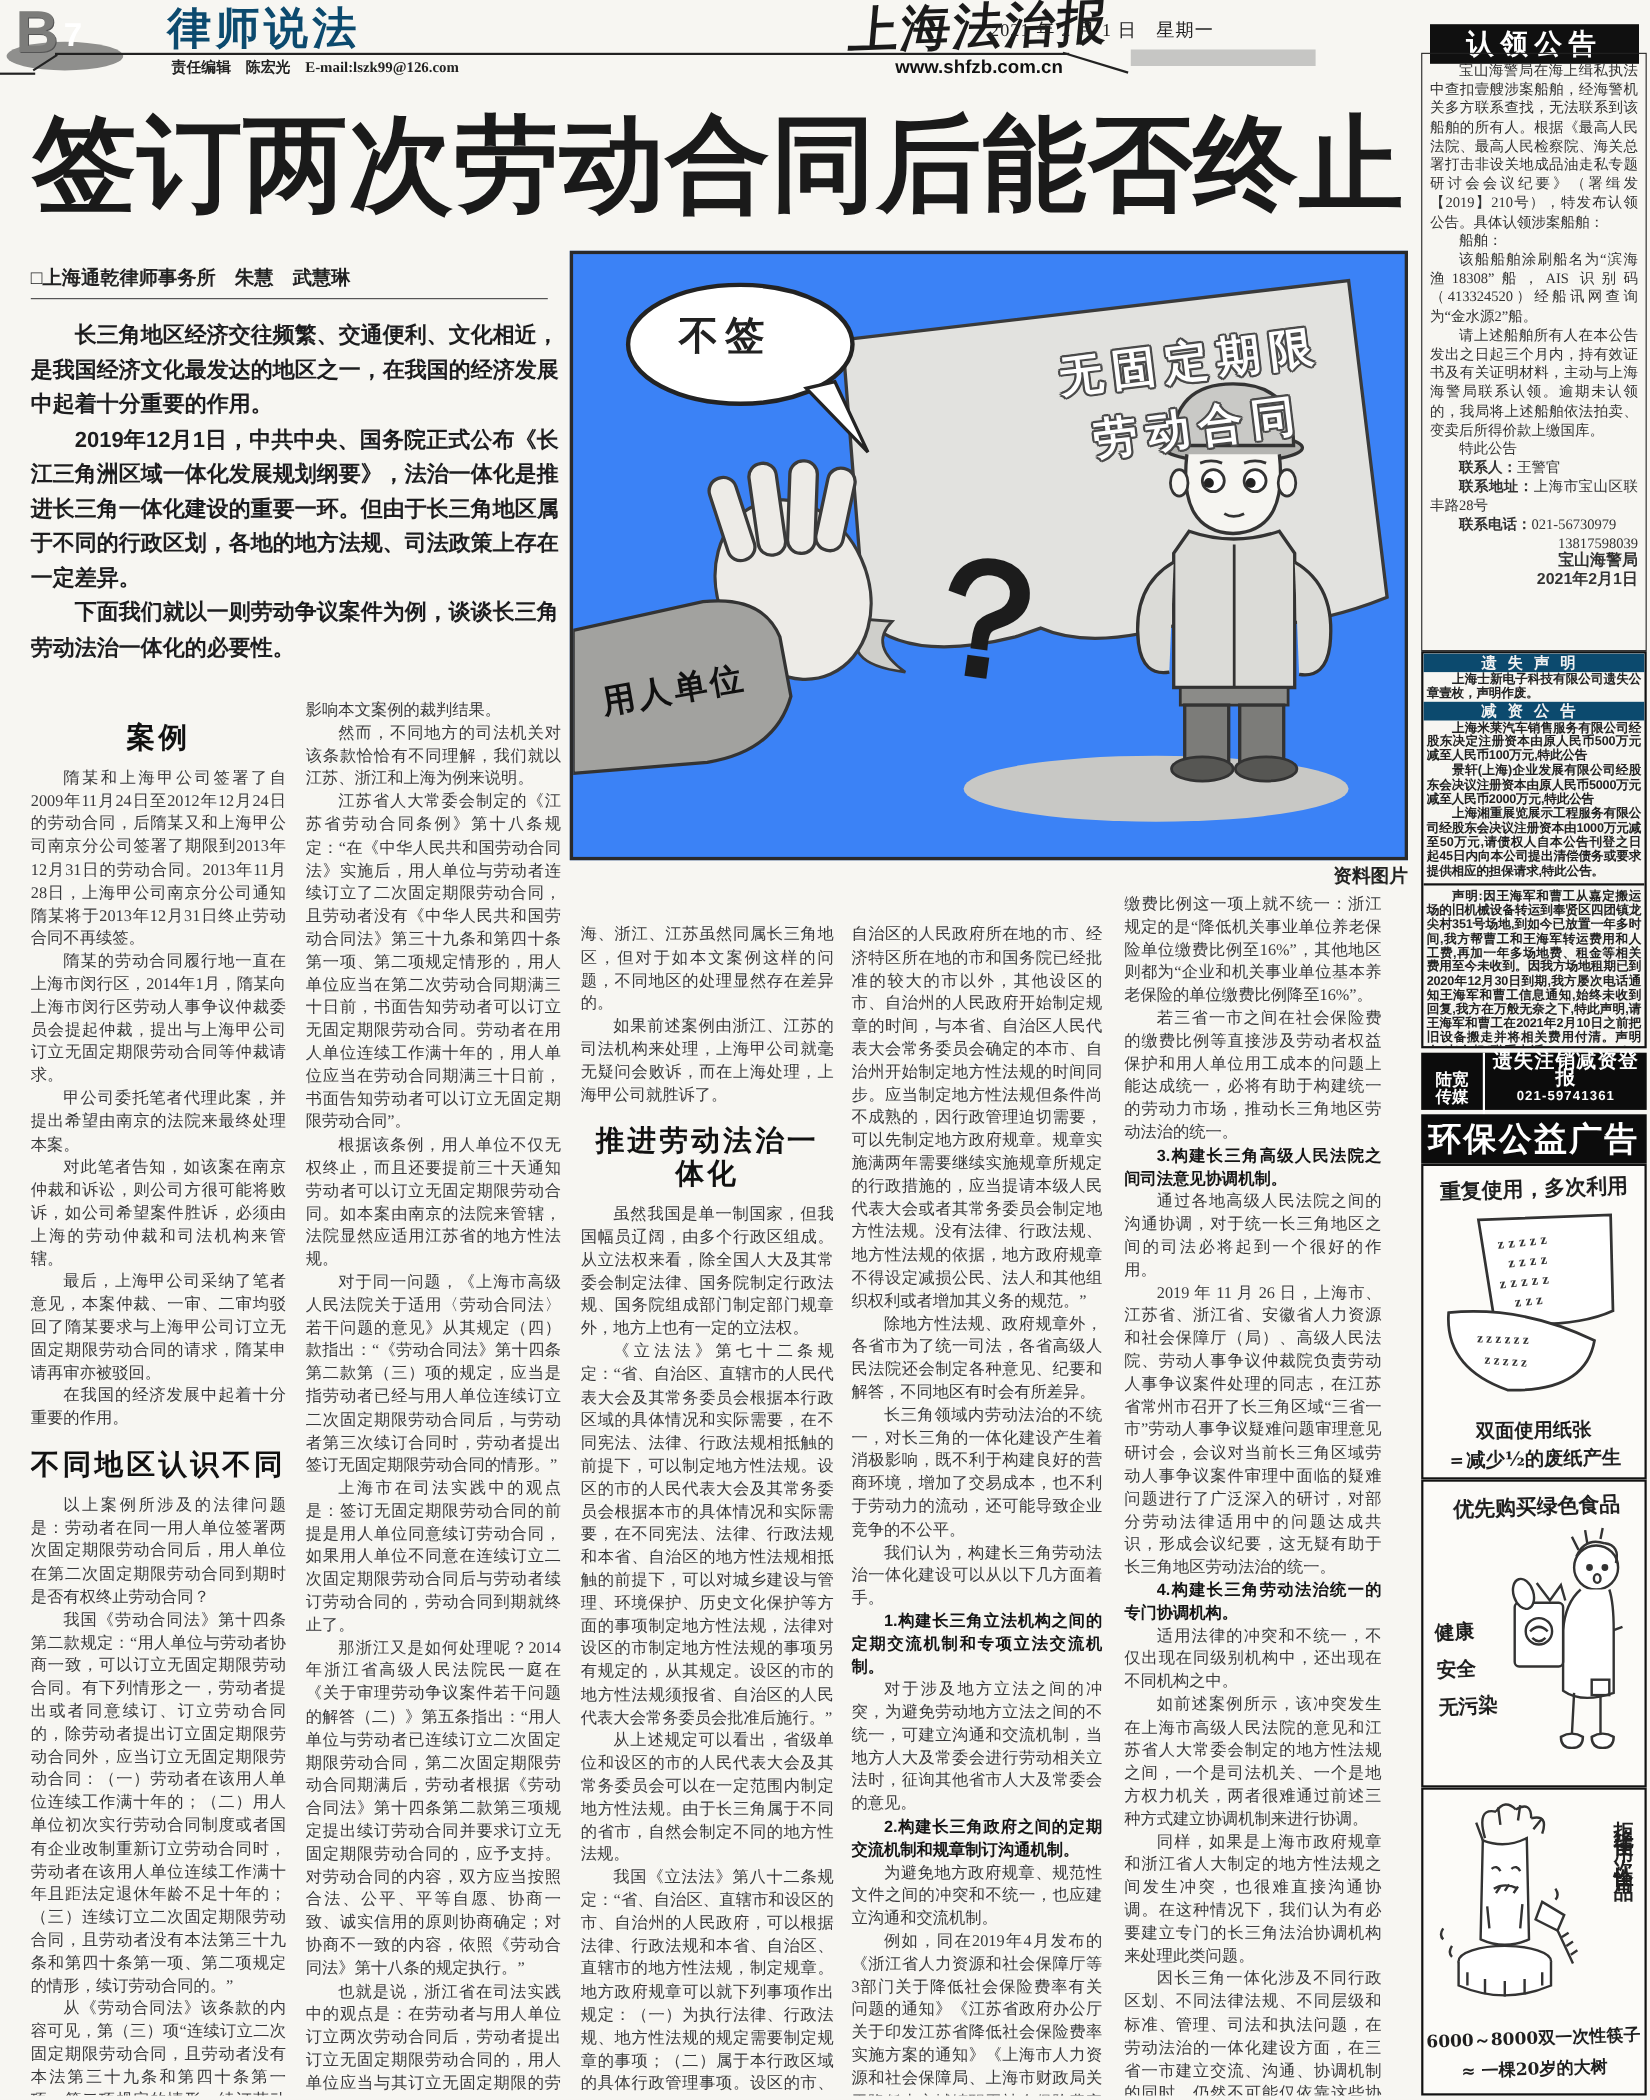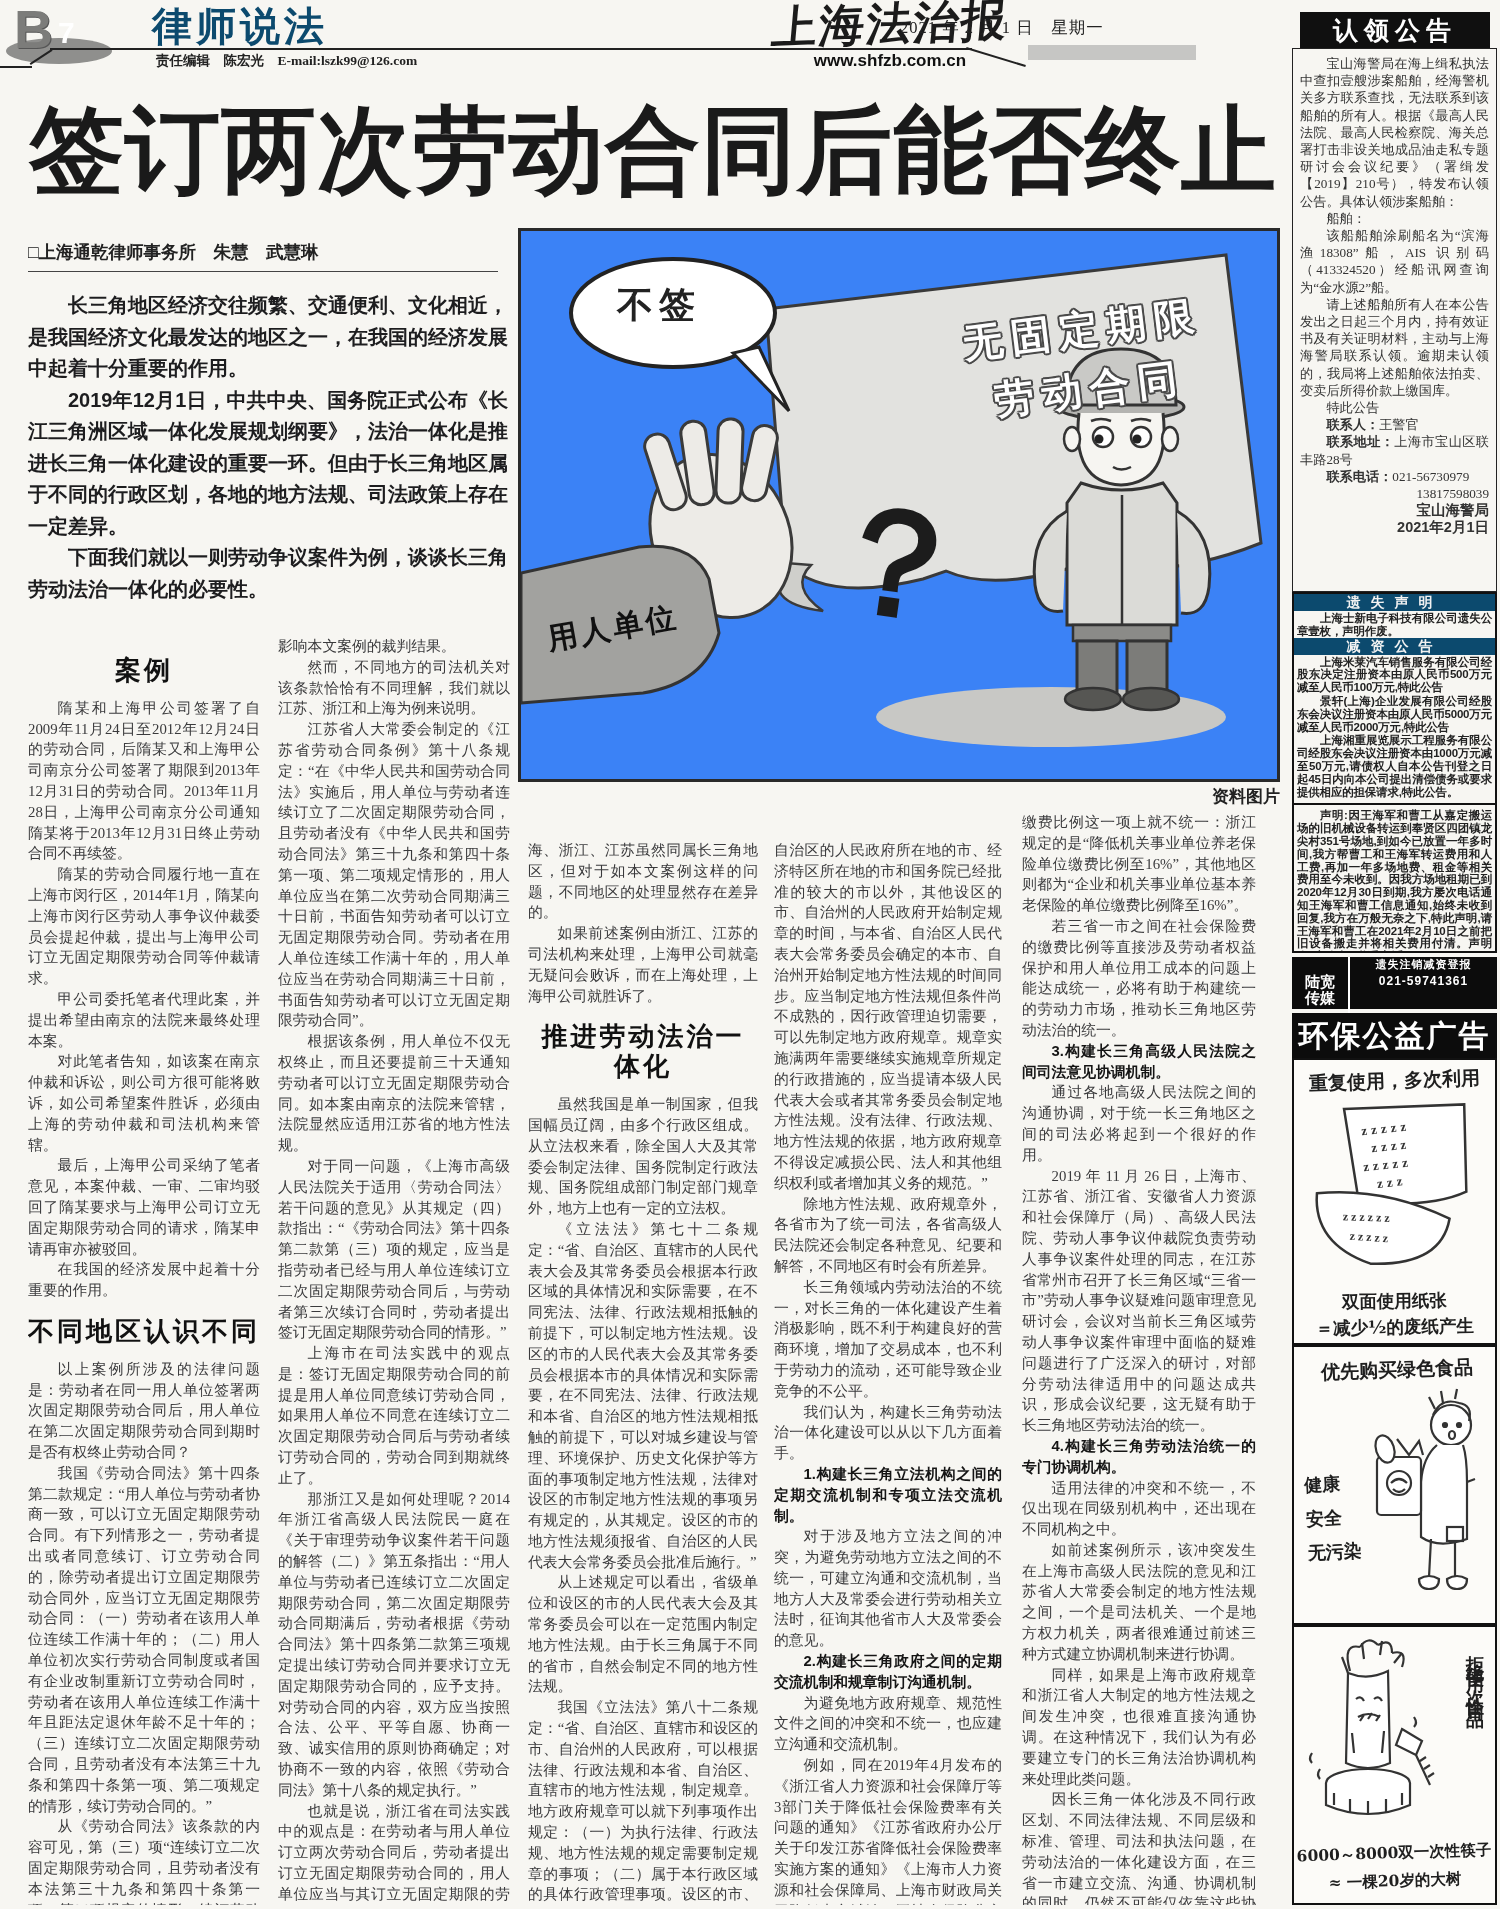--- a/index.html
+++ b/index.html
@@ -31,36 +31,36 @@
   .h2{font:bold 26px/1.15 "Liberation Sans",sans-serif;color:#111;text-align:center;letter-spacing:3px;margin:16px 0 12px;}
   
   .cartoon{position:absolute;left:518px;top:228px;width:762px;height:554px;background:#3b82f6;border:3px solid #2a2a2a;box-sizing:border-box;overflow:hidden;}
   .bubble-text{position:absolute;left:96px;top:56px;font:bold 36px/1 "Liberation Sans",sans-serif;color:#222;letter-spacing:6px;}
   .paper-text{position:absolute;left:420px;top:68px;width:290px;text-align:center;font:900 40px/1.5 "Liberation Sans",sans-serif;color:#fff;letter-spacing:8px;transform:rotate(-7deg);
     text-shadow:2px 0 #4a4a4a,-2px 0 #4a4a4a,0 2px #4a4a4a,0 -2px #4a4a4a,1.5px 1.5px #4a4a4a,-1.5px -1.5px #4a4a4a,1.5px -1.5px #4a4a4a,-1.5px 1.5px #4a4a4a;}
   .qmark{position:absolute;left:300px;top:258px;font:900 150px/1 "Liberation Serif",serif;color:#1c1c1c;transform:rotate(8deg);}
   .sleeve-text{position:absolute;left:26px;top:382px;font:900 30px/1 "Liberation Sans",sans-serif;color:#101010;transform:rotate(-10deg);letter-spacing:3px;}
   .photo-caption{position:absolute;left:1120px;top:788px;width:160px;text-align:right;font:bold 17px/1 "Liberation Sans",sans-serif;color:#222;}
   
-  .side-title{position:absolute;left:1300px;top:12px;width:190px;background:#101010;color:#fff;text-align:center;font:bold 25px/36px "Liberation Sans",sans-serif;letter-spacing:6px;}
+  .side-title{position:absolute;left:1300px;top:22px;width:190px;background:#101010;color:#fff;text-align:center;font:bold 25px/36px "Liberation Sans",sans-serif;letter-spacing:6px;}
   .claim{position:absolute;left:1292px;top:48px;width:205px;height:544px;border:1.5px solid #222;box-sizing:border-box;padding:6px 7px;font-size:13.2px;line-height:17.2px;text-align:justify;color:#333;overflow:hidden;}
   .claim p{margin:0;}
   .pc{text-indent:2em;}
   .pc strong{font-family:"Liberation Sans",sans-serif;}
   .pr{text-align:right;}
   .rb{text-align:right;font-weight:bold;font-size:14.5px;font-family:"Liberation Sans",sans-serif;}
   .adsbox{position:absolute;left:1292px;top:592px;width:205px;height:361px;border:2px solid #111;box-sizing:border-box;overflow:hidden;font-family:"Liberation Sans",sans-serif;color:#222;}
   .bar{background:#0c4a6e;color:#f2f2f2;text-align:center;font:bold 14px/17px "Liberation Sans",sans-serif;letter-spacing:10px;margin:0;}
   .tight{margin:0;padding:1px 3px 0;font-size:11.5px;line-height:12.8px;font-weight:bold;text-align:justify;text-indent:2em;letter-spacing:-0.2px;}
   .note{border-top:2px solid #111;margin-top:5px;padding-top:4px;}
   .media{position:absolute;left:1292px;top:957px;width:205px;height:52px;background:#0c0c0c;color:#fff;font-family:"Liberation Sans",sans-serif;box-sizing:border-box;}
   .media-row{display:flex;border-bottom:2px solid #fff;}
   .m-left{width:56px;border-right:2px solid #fff;text-align:center;font-weight:bold;font-size:15px;line-height:16px;padding:17px 0;}
   .m-right{flex:1;text-align:center;}
-  .m-svc{font-weight:bold;font-size:11px;line-height:15px;letter-spacing:1px;}
+  .m-svc{font-weight:bold;font-size:18px;line-height:15px;letter-spacing:1px;}
   .m-tel{font-weight:bold;font-size:12px;line-height:18px;letter-spacing:1px;}
   .m-bot{text-align:center;font-weight:bold;font-size:13px;line-height:16px;letter-spacing:1px;}
   .eco-title{position:absolute;left:1292px;top:1013px;width:205px;background:#0c0c0c;color:#fff;text-align:center;font:bold 30px/45px "Liberation Sans",sans-serif;letter-spacing:2px;}
   .panel{position:absolute;left:1292px;width:205px;border:2px solid #111;box-sizing:border-box;background:#fcfbf8;overflow:hidden;}
   .hand{font-family:"DejaVu Serif",serif;color:#1f1f1f;}
   .eco-p1top{position:absolute;left:0;top:8px;width:100%;text-align:center;font-size:19px;font-weight:bold;transform:rotate(-2deg);}
   .eco-p1b{position:absolute;left:0;top:228px;width:100%;text-align:center;font-size:17.5px;font-weight:bold;line-height:26px;transform:rotate(-1deg);}
   .eco-p2top{position:absolute;left:6px;top:10px;width:194px;text-align:center;font-size:19px;font-weight:bold;transform:rotate(-2deg);}
   .eco-side{position:absolute;left:12px;top:120px;font-size:18px;font-weight:bold;line-height:34px;transform:rotate(-3deg);}
   .eco-vert{position:absolute;right:8px;top:14px;writing-mode:vertical-rl;font-size:18px;font-weight:bold;letter-spacing:7px;}

